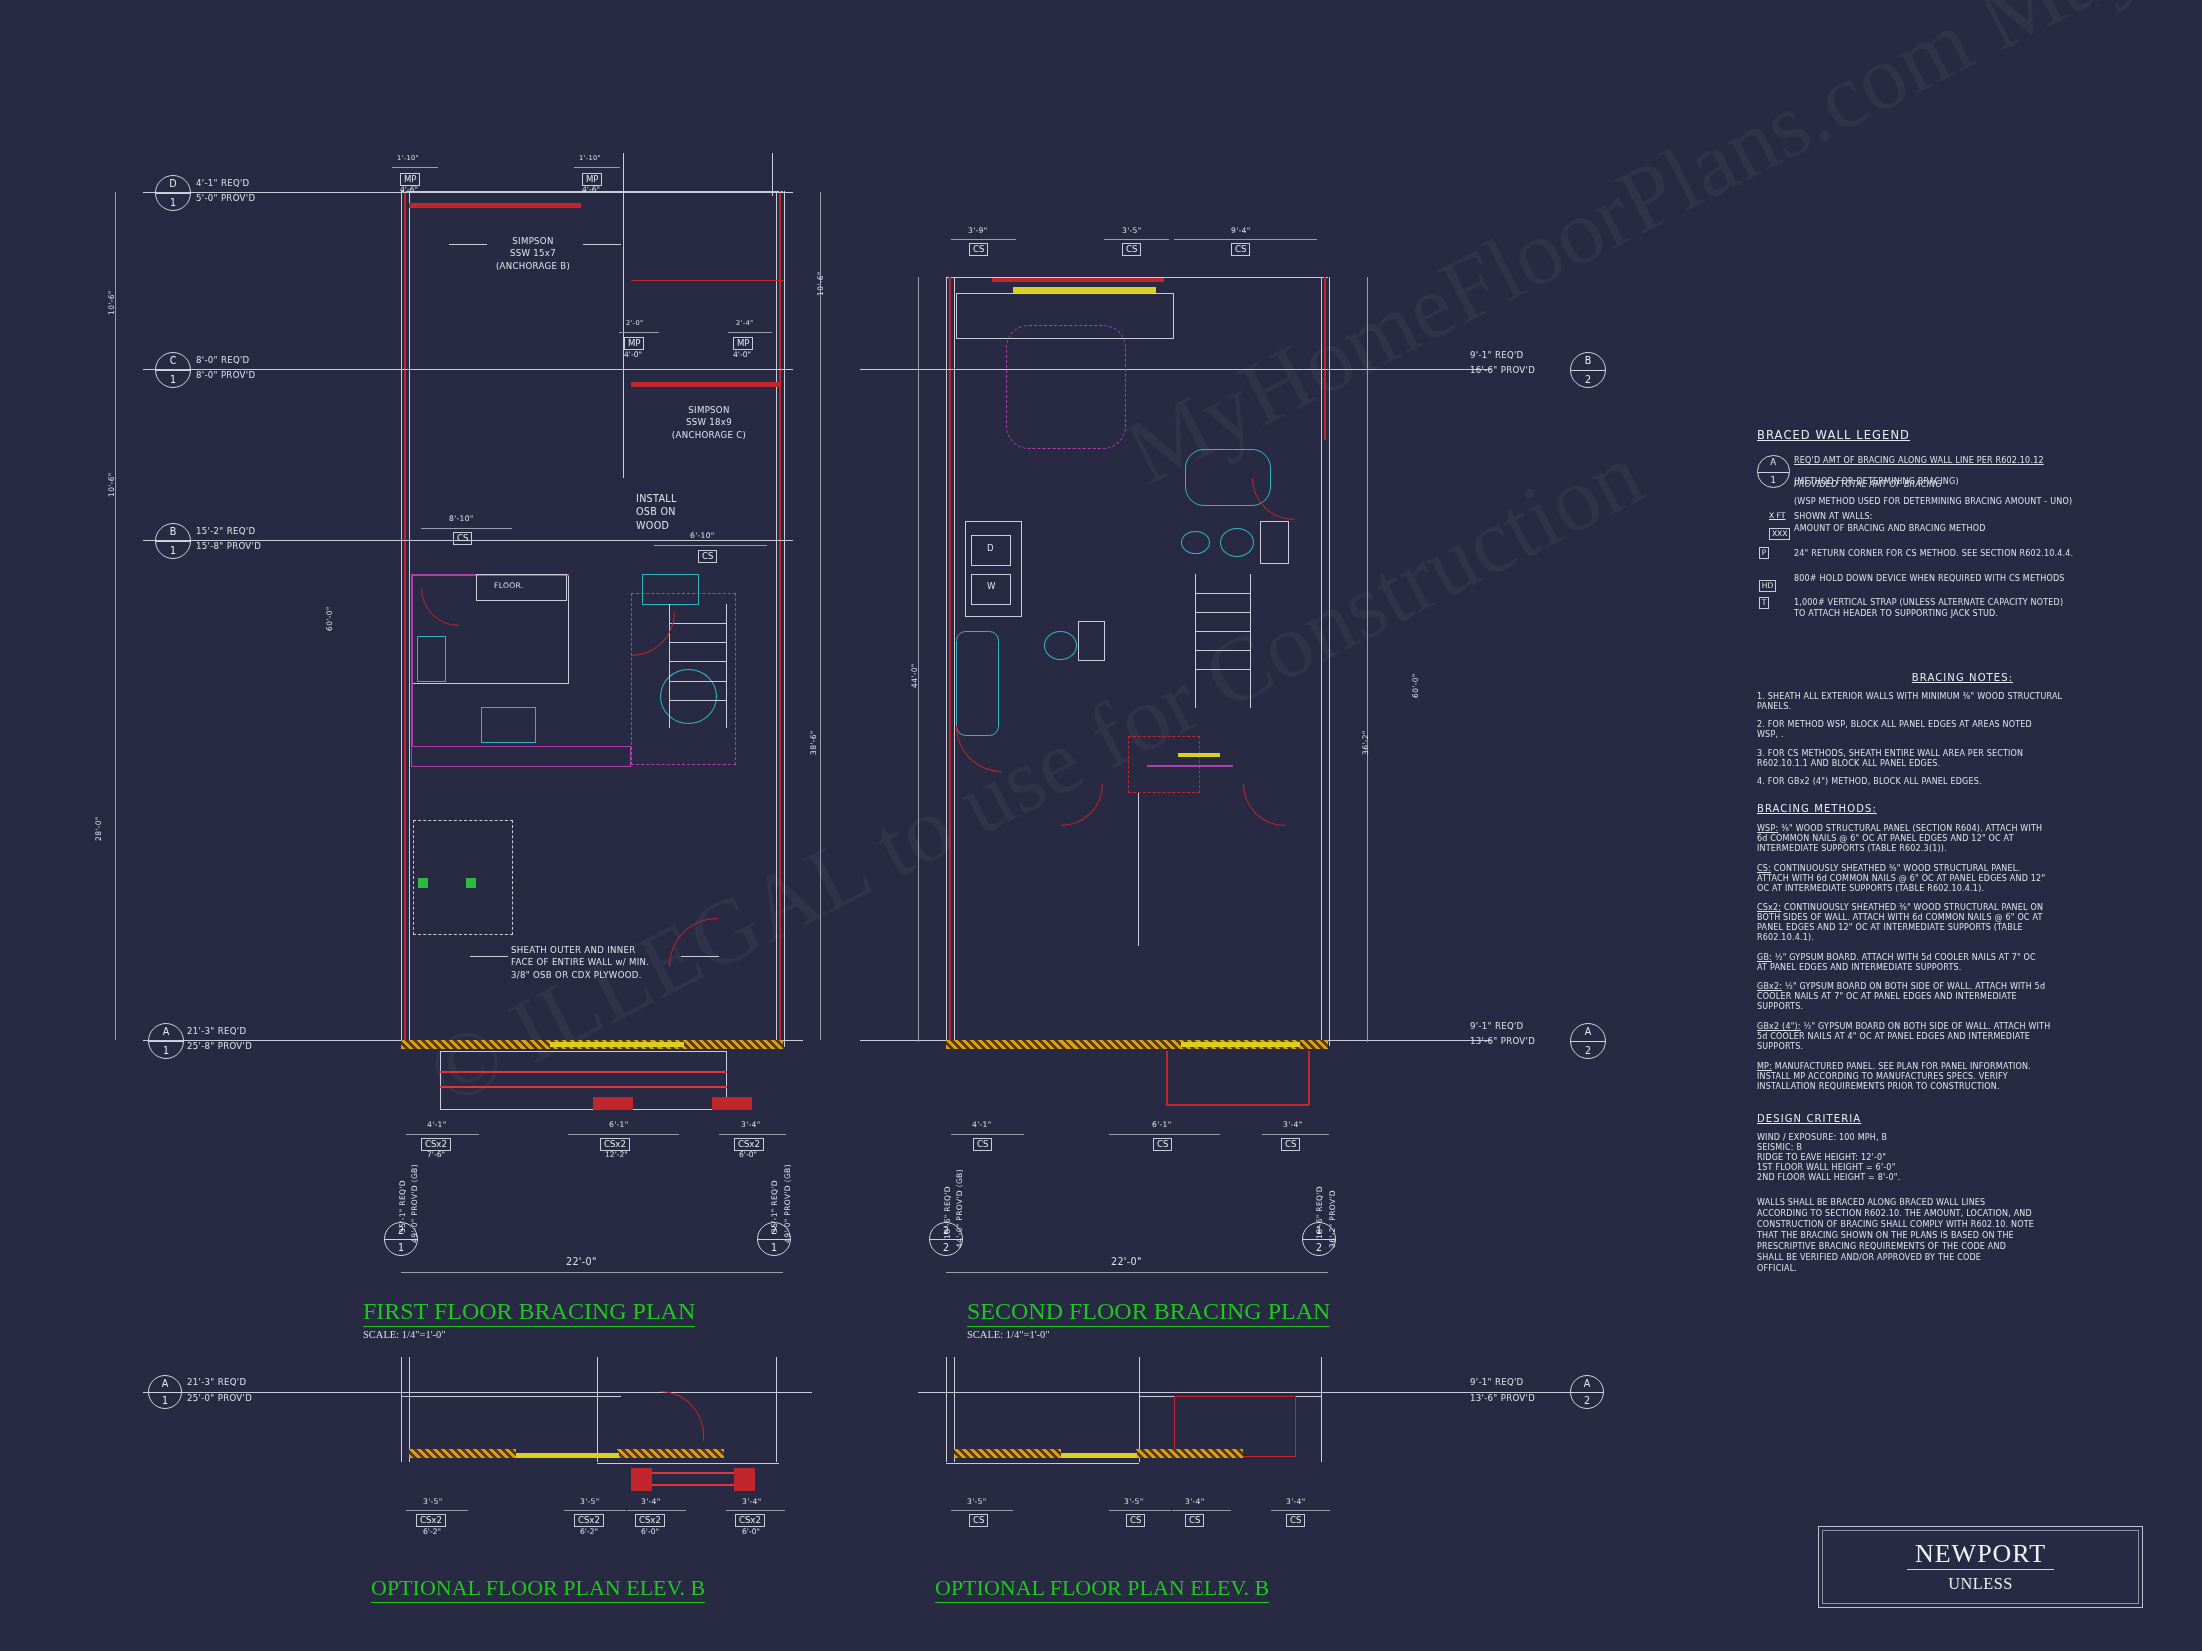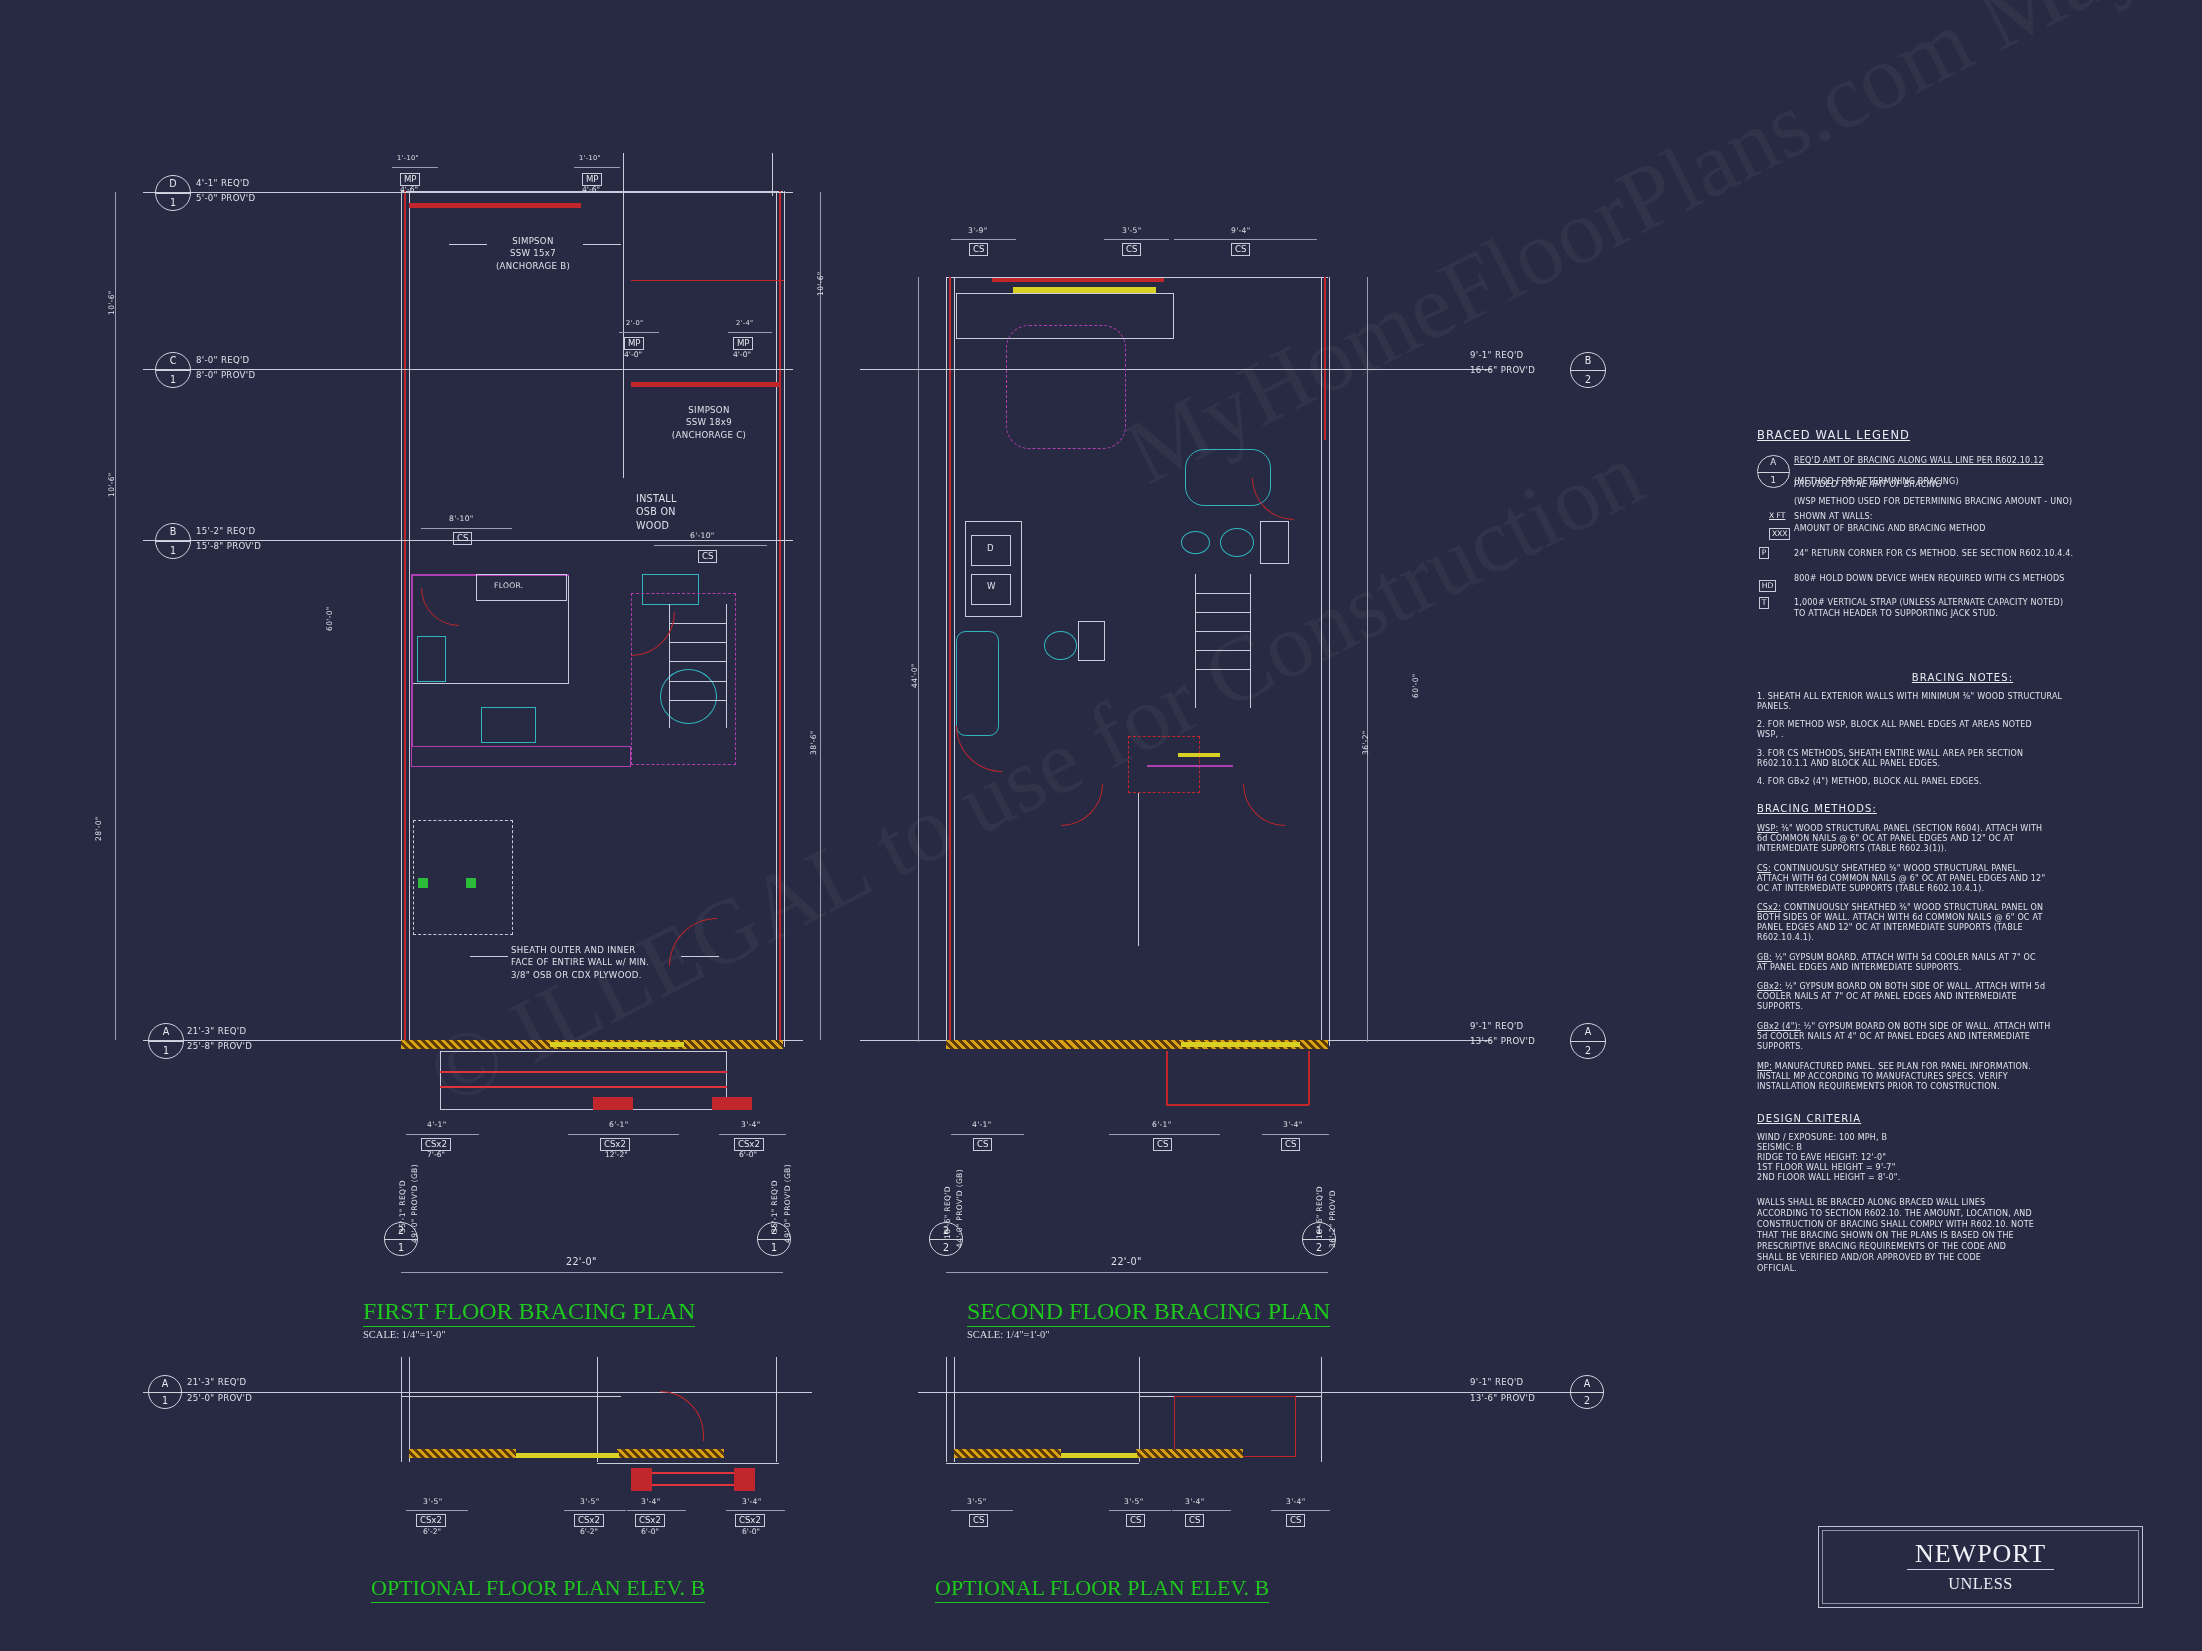--- a/index.html
+++ b/index.html
@@ -557,21 +557,21 @@
 5d COOLER NAILS AT 4" OC AT PANEL EDGES AND INTERMEDIATE
 SUPPORTS.</span></p>
   <p style="margin-top:9.6px;"><span class="u">MP:</span><span style="white-space:pre-line;"> MANUFACTURED PANEL. SEE PLAN FOR PANEL INFORMATION.
 INSTALL MP ACCORDING TO MANUFACTURES SPECS. VERIFY
 INSTALLATION REQUIREMENTS PRIOR TO CONSTRUCTION.</span></p>
 
   <h3 style="font-size:10px;margin-top:21px;">DESIGN CRITERIA</h3>
   <p style="margin-top:9.6px;">WIND / EXPOSURE:  100 MPH, B</p>
   <p>SEISMIC:  B</p>
   <p>RIDGE TO EAVE HEIGHT: 12'-0"</p>
-  <p>1ST FLOOR WALL HEIGHT = 9'-7"</p>
+  <p>1ST FLOOR WALL HEIGHT = 6'-0"</p>
   <p>2ND FLOOR WALL HEIGHT = 8'-0".</p>
   <p style="margin-top:13.4px;white-space:pre-line;line-height:11px;">WALLS SHALL BE BRACED ALONG BRACED WALL LINES
 ACCORDING TO SECTION R602.10. THE AMOUNT, LOCATION, AND
 CONSTRUCTION OF BRACING SHALL COMPLY WITH R602.10. NOTE
 THAT THE BRACING SHOWN ON THE PLANS IS BASED ON THE
 PRESCRIPTIVE BRACING REQUIREMENTS OF THE CODE AND
 SHALL BE VERIFIED AND/OR APPROVED BY THE CODE
 OFFICIAL.</p>
 </div>
 

